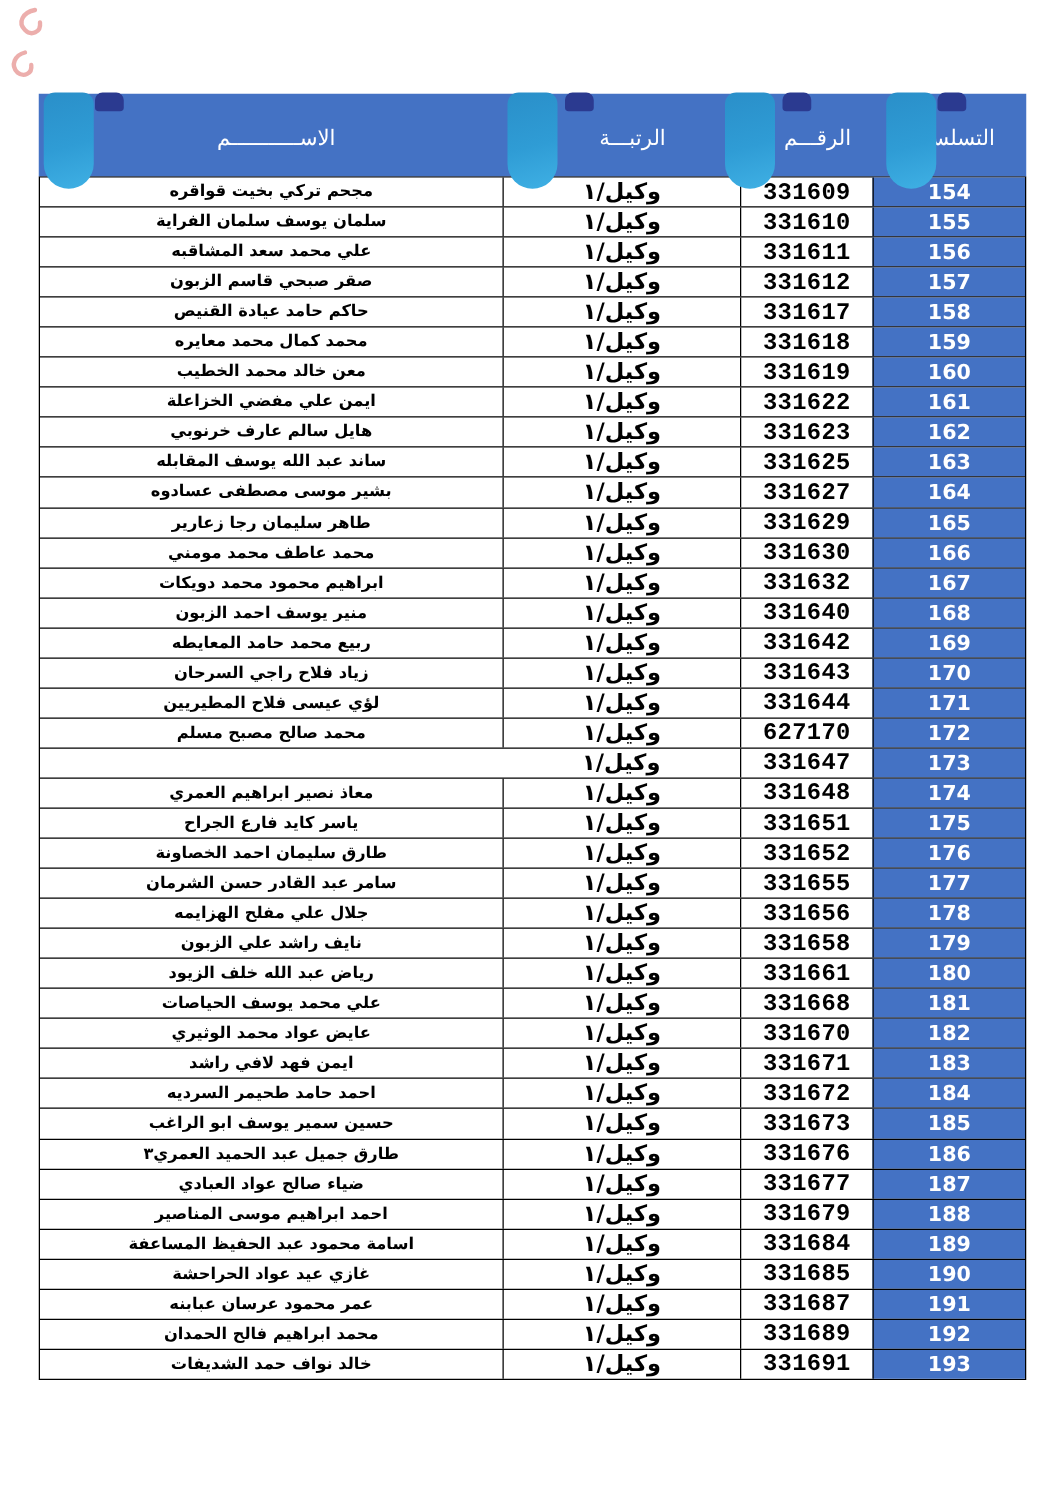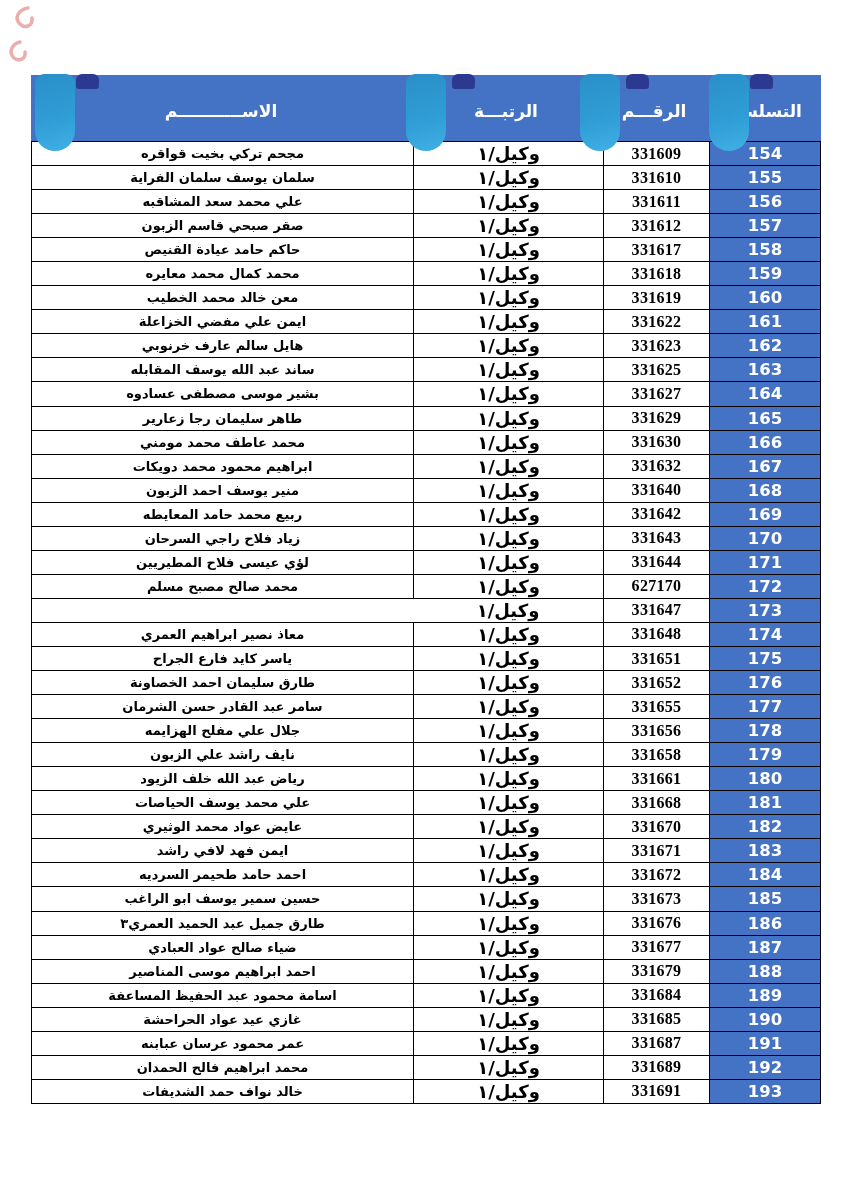--- a/index.html
+++ b/index.html
@@ -8,43 +8,43 @@
     font-family:"DejaVu Sans","Liberation Sans",sans-serif;
     overflow:hidden;
   }
   .doc{position:absolute;left:31px;top:75px;width:790px;}
   
   .thead{
     display:flex;direction:rtl;height:66px;background:#4472c4;
     align-items:center;position:relative;z-index:1;
   }
   .hcell{
-    color:#ffffff;font-weight:bold;font-size:17px;
+    color:#ffffff;font-weight:normal;font-size:17px;
     display:flex;align-items:center;justify-content:center;
     padding-top:6px;box-sizing:border-box;white-space:nowrap;
   }
   .h-serial{width:114px;}
   .h-number{width:106px;text-align:right;}
   .h-rank{width:190px;}
   .h-name{flex:1;}
   
   .tbody{
     display:flex;flex-direction:column;height:963px;
     border:1.6px solid #000;box-sizing:border-box;background:#fff;
   }
   .row{display:flex;direction:rtl;flex:1 1 0;border-top:1.6px solid #000;box-sizing:border-box;}
   .row:first-child{border-top:none;}
   .cell{
     display:flex;align-items:center;justify-content:center;
     box-sizing:border-box;border-left:1.3px solid #000;
     font-weight:bold;color:#000;overflow:hidden;white-space:nowrap;
   }
   .cell:last-child{border-left:none;}
-  .c-serial{width:111px;background:#4472c4;color:#ffffff;font-size:16.5px;}
-  .c-number{width:106px;font-size:16px;font-family:Liberation Serif, serif;letter-spacing:.3px;}
+  .c-serial{width:122px;background:#4472c4;color:#ffffff;font-size:16.5px;}
+  .c-number{width:106px;font-size:19px;font-family:Liberation Mono, monospace;letter-spacing:.3px;}
   .c-rank{width:190px;font-size:18px;}
   .c-name{flex:1;font-size:13px;}
   
   .drop{
     position:absolute;top:-1px;width:40px;height:77px;z-index:2;
     background:linear-gradient(165deg,#2a8fc9 0%,#2f9cd5 55%,#3fb0e4 100%);
     border-radius:9px 9px 20px 20px;
   }
   .tab{
     position:absolute;top:-1px;width:23px;height:15px;z-index:2;

